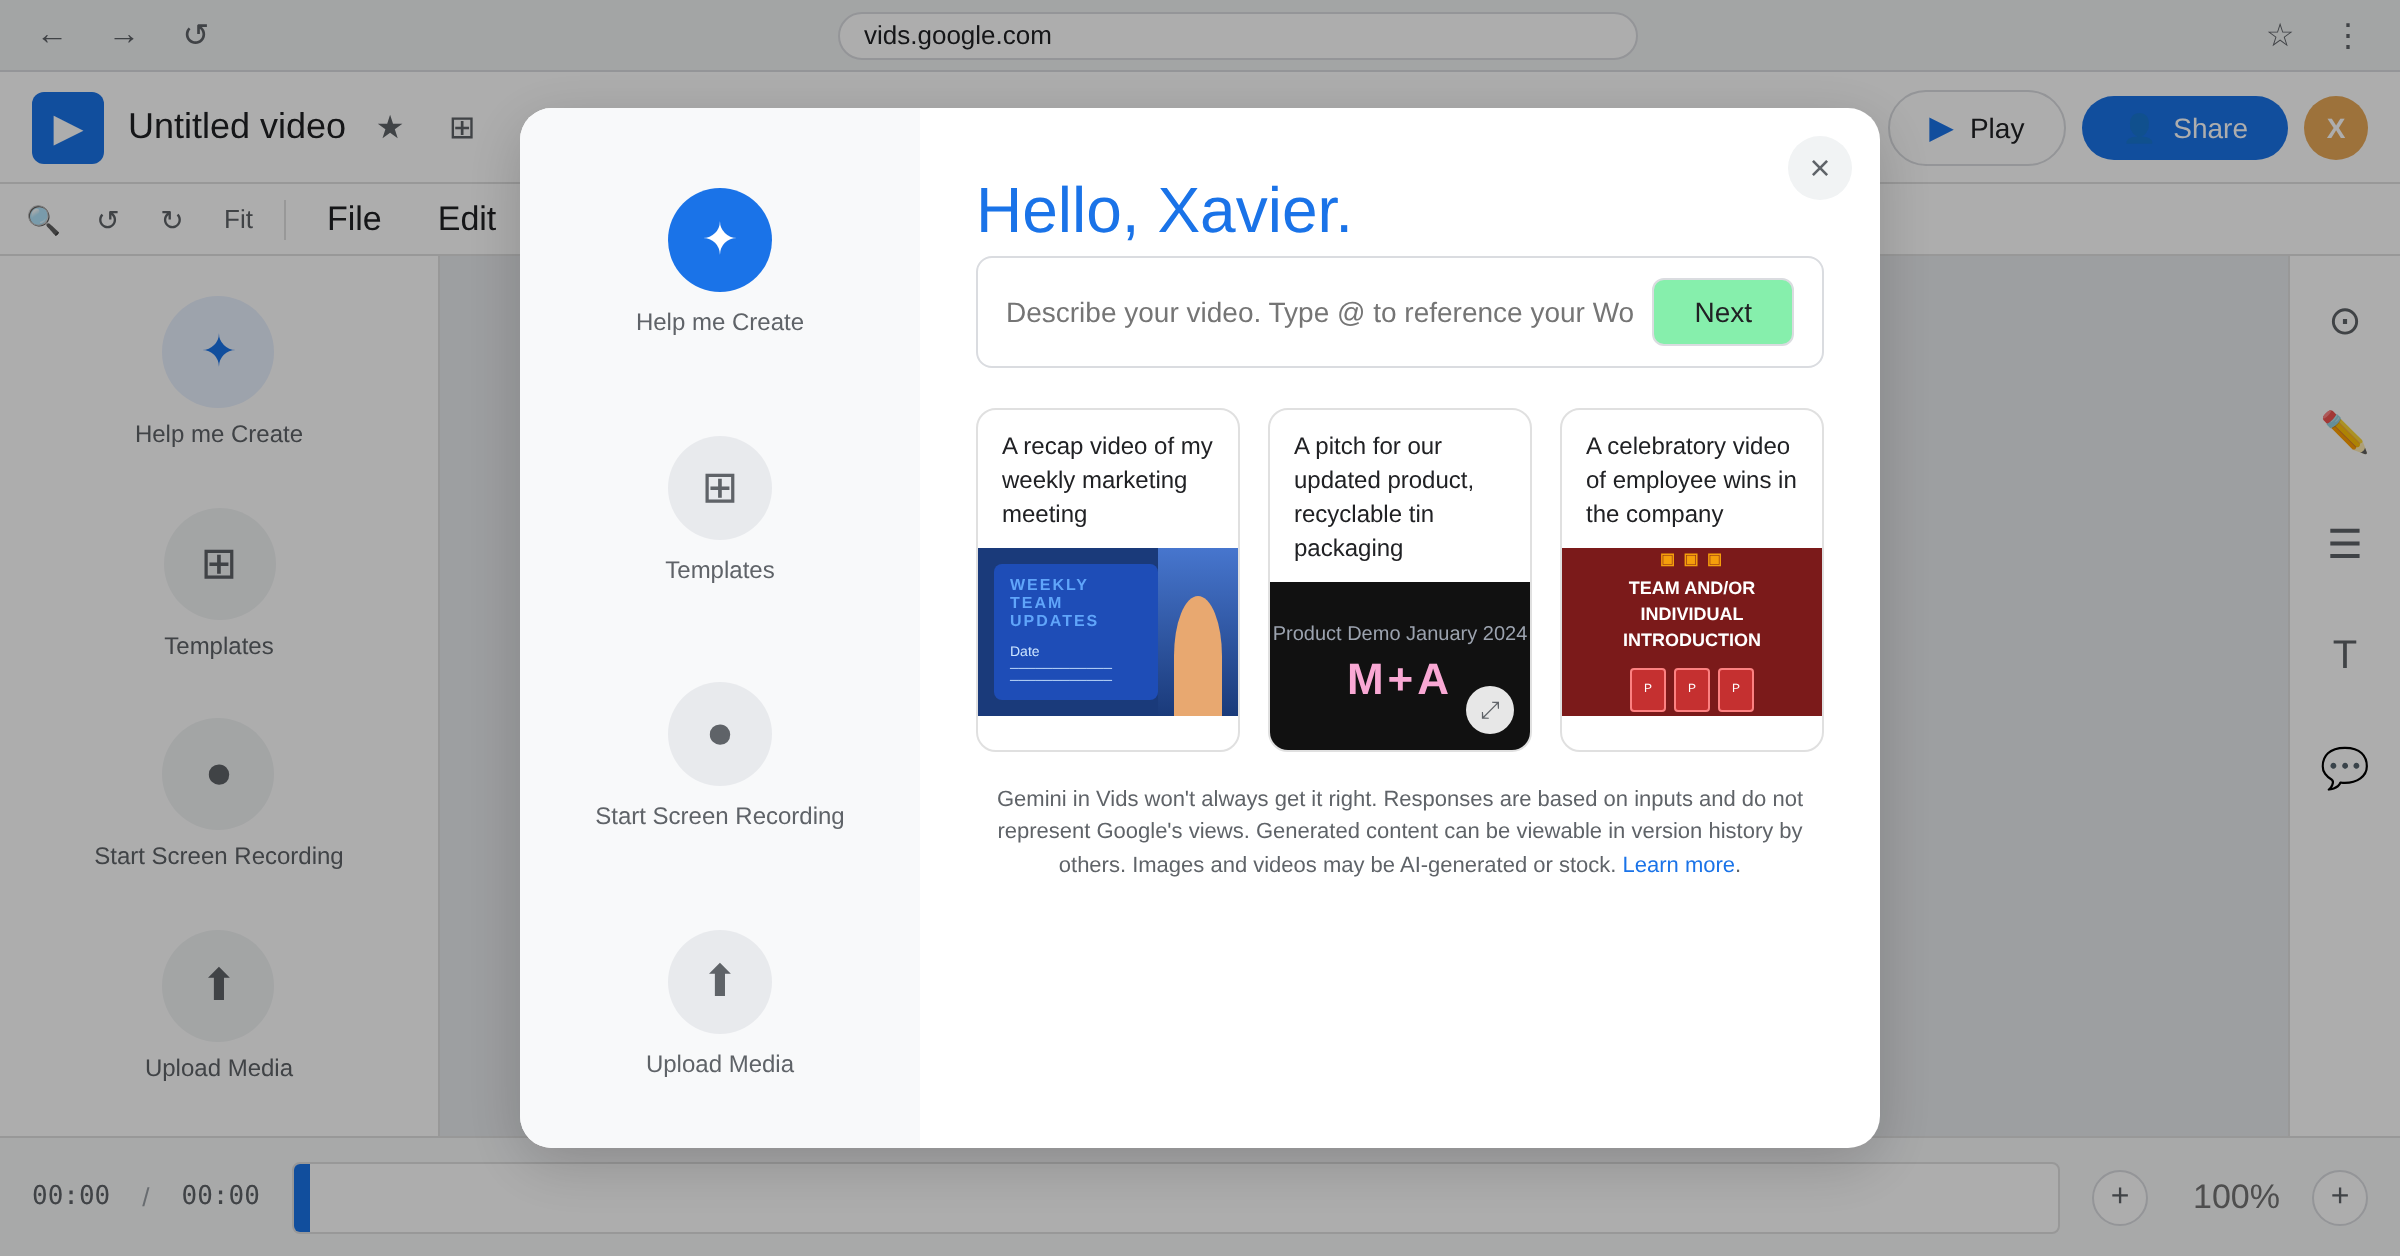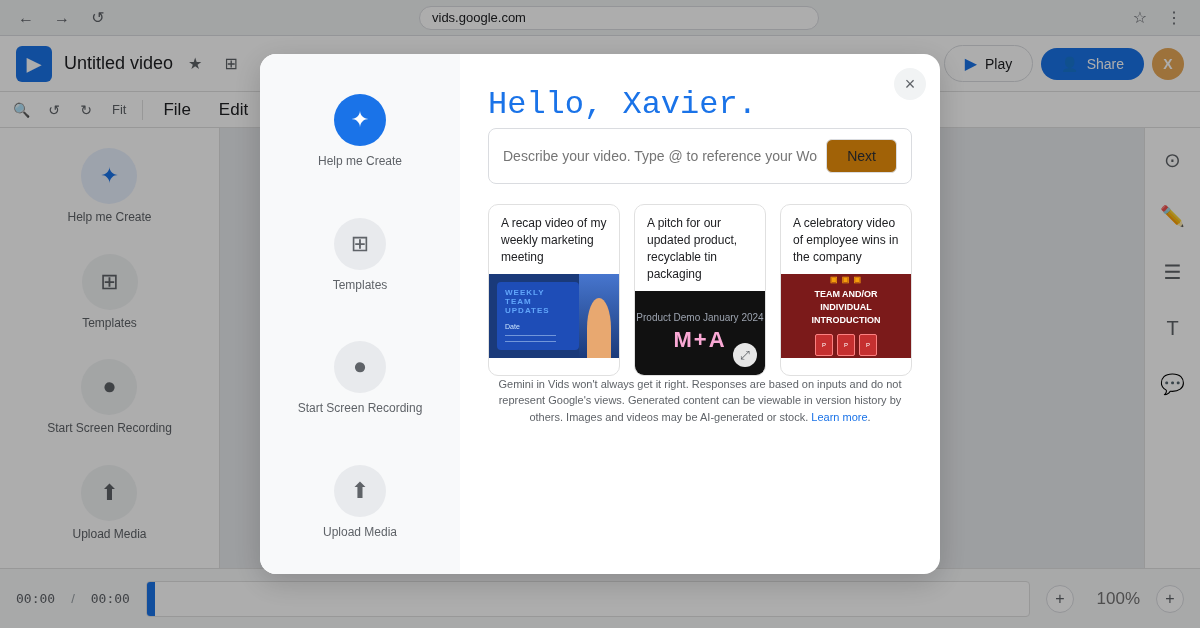--- a/index.html
+++ b/index.html
@@ -228,42 +228,41 @@
       display: flex;
       flex-direction: column;
       overflow-y: auto;
     }
     .modal-greeting {
       font-size: 32px;
       font-weight: 500;
       color: #1a73e8;
       line-height: 1.2;
       margin-bottom: 4px;
-      font-family: Liberation Mono, monospace;
     }
     .modal-subtitle {
       font-size: 32px;
       font-weight: 400;
       color: #202124;
       line-height: 1.2;
       margin-bottom: 24px;
     }
 
     
     .modal-search-box {
       display: flex; align-items: center;
       border: 1px solid #dadce0; border-radius: 8px;
       padding: 10px 14px; margin-bottom: 20px; gap: 8px;
     }
     .modal-search-input {
       flex: 1; border: none; outline: none; font-size: 14px; color: #9aa0a6;
       background: transparent;
     }
     .next-btn {
-      padding: 8px 20px; background: #a16207; border: 1px solid #dadce0;
+      padding: 8px 20px; background: #86efac; border: 1px solid #dadce0;
       border-radius: 6px; font-size: 14px; color: #202124; cursor: pointer;
       font-weight: 500; white-space: nowrap;
     }
 
     
     .template-cards {
       display: flex; gap: 14px;
     }
     .template-card {
       flex: 1; border-radius: 10px; overflow: hidden;
@@ -298,21 +297,21 @@
     
     .card-expand-btn {
       position: absolute; bottom: 8px; right: 8px;
       width: 24px; height: 24px; border-radius: 50%; background: rgba(255,255,255,0.9);
       border: none; cursor: pointer; display: flex; align-items: center; justify-content: center;
       font-size: 12px; color: #5f6368;
     }
 
     
     .modal-footer-note {
-      font-size: 11px; color: #5f6368; text-align: center; line-height: 1.5;
+      font-size: 11px; color: #5f6368; text-align: center; margin-top: 16px; line-height: 1.5;
     }
     .modal-footer-note a { color: #1a73e8; text-decoration: none; }
   </style>
 </head>
 <body>
 
 <div class="browser-bar">
   <div class="browser-controls">
     <button class="browser-btn">←</button>
     <button class="browser-btn">→</button>

